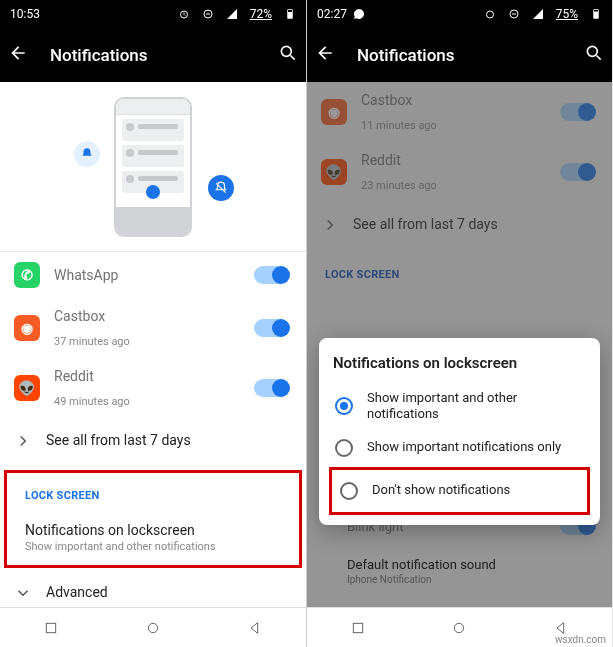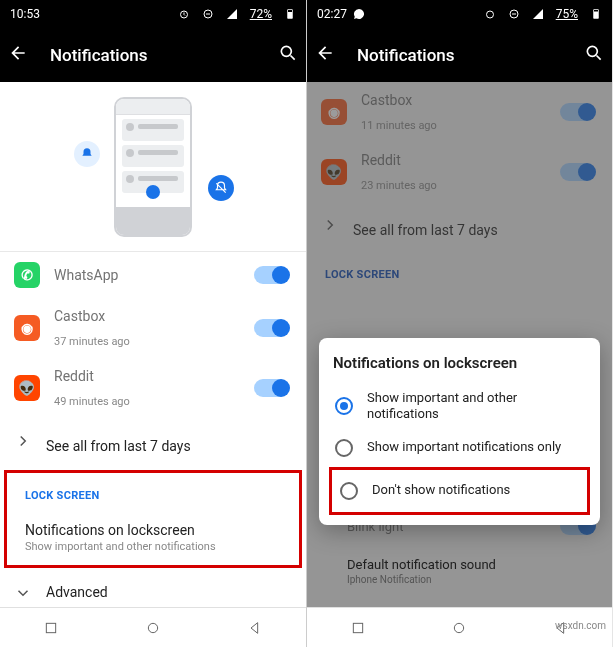--- a/index.html
+++ b/index.html
@@ -146,21 +146,21 @@
 .toggle::after {
   content: "";
   position: absolute;
   width: 18px; height: 18px;
   background: #1a73e8;
   border-radius: 50%;
   right: -2px; top: 0;
 }
 .link-row {
   display: flex;
-  align-items: flex-end;
+  align-items: flex-start;
   padding: 14px 18px 14px 14px;
   gap: 14px;
 }
 .chevron svg { width: 18px; height: 18px; fill: #555; }
 .link-text { font-size: 14px; color: #222; }
 .setting-block {
   padding: 12px 18px 12px 40px;
 }
 .setting-title { font-size: 14px; color: #222; }
 .setting-sub   { font-size: 11px; color: #888; margin-top: 2px; }
@@ -224,21 +224,21 @@
   border: 3px solid #d40000;
   margin: 2px -4px -2px -4px;
   padding: 4px 6px;
 }
 .right-list .app-row, .right-list .link-row { opacity: 0.75; }
 .dimmed-setting { padding: 12px 18px 10px 40px; }
 .dimmed-setting .setting-title { color: #333; font-size: 13px; }
 .dimmed-setting .setting-sub { color: #888; font-size: 10px; }
 .watermark {
   position: absolute;
-  bottom: 16px; right: 6px;
+  bottom: 2px; right: 6px;
   font-size: 10px;
   color: #888;
   z-index: 20;
 }
 </style>
 </head>
 <body>
 
 <div class="phone">
   <div class="status-bar">

